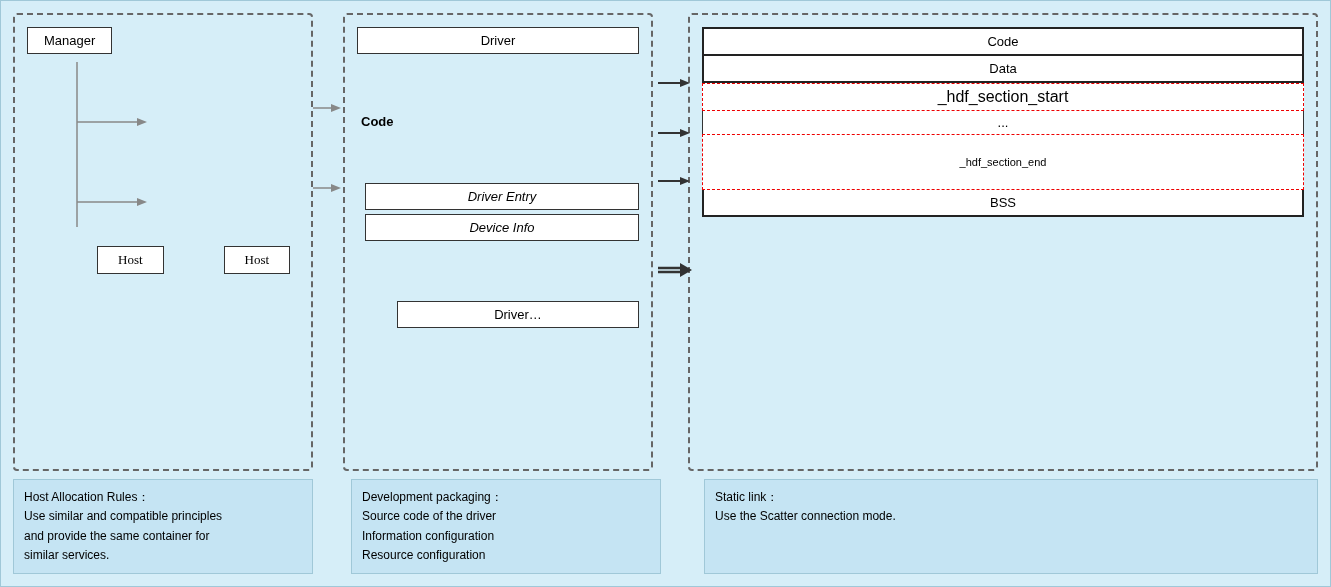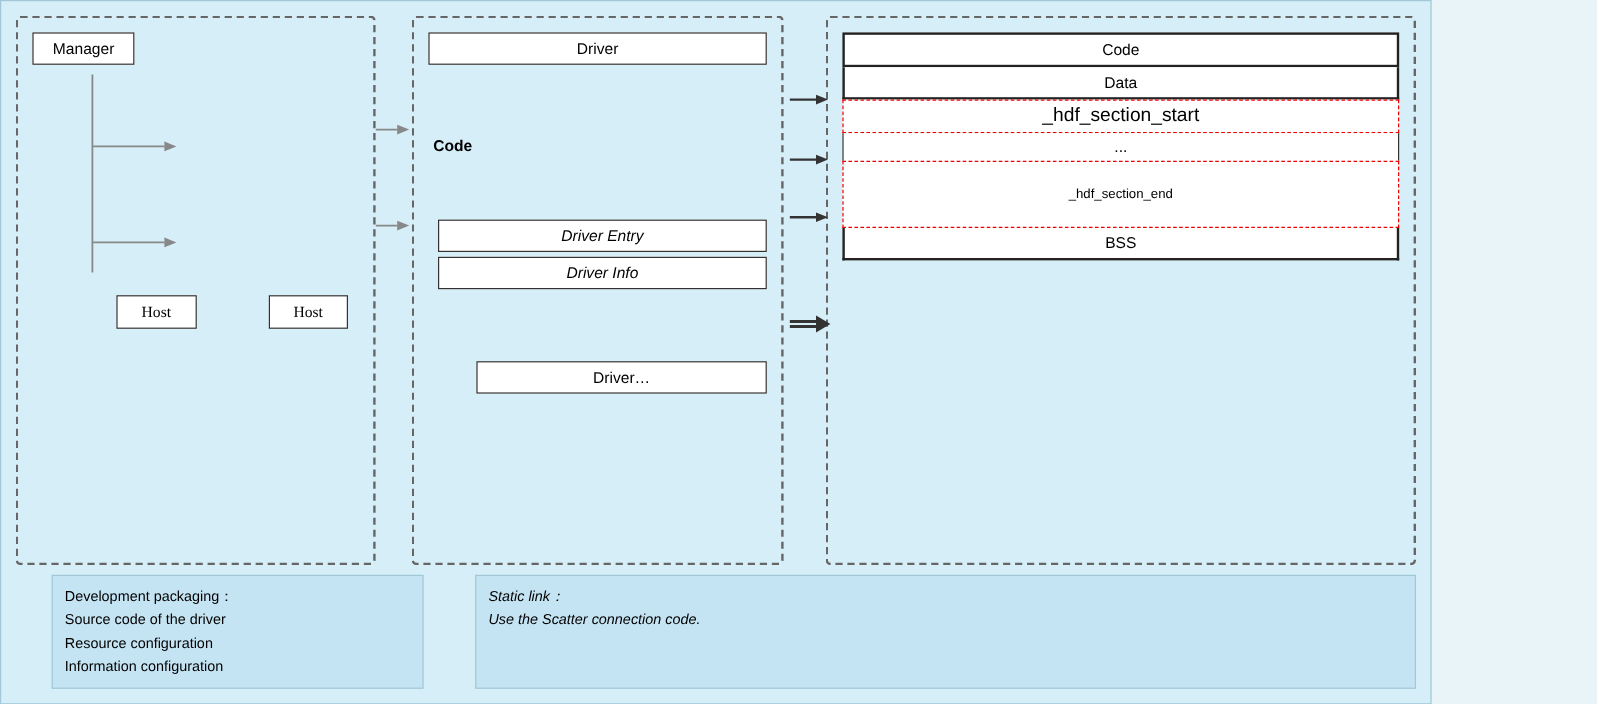--- a/index.html
+++ b/index.html
@@ -6,21 +6,21 @@
     body {
       font-family: Arial, sans-serif;
       font-size: 13px;
       background: #e8f4f8;
       width: 1331px;
       height: 587px;
       overflow: hidden;
     }
 
     .outer-container {
-      width: 1193px;
+      width: 1331px;
       height: 587px;
       background: #d6eef8;
       border: 1px solid #a0c8d8;
       display: flex;
       flex-direction: column;
       padding: 12px;
     }
 
     
     .section {
@@ -212,21 +212,21 @@
 
       <line x1="0" y1="175" x2="18" y2="175" stroke="#888" stroke-width="1.5"></line>
       <polygon points="18,171 28,175 18,179" fill="#888"></polygon>
     </svg>
 
     <div class="section section-middle" style="margin-left: 30px; gap: 48px;">
       <div class="driver-label">Driver</div>
       <div class="code-label">Code</div>
       <div class="code-inner-boxes">
         <div class="box-full">Driver Entry</div>
-        <div class="box-full">Driver Info</div>
+        <div class="box-full">Device Info</div>
       </div>
       <div class="driver-dots">Driver…</div>
     </div>
 
     <svg style="position:absolute;left:645px;top:0;width:35px;height:330px;pointer-events:none;z-index:10;">
 
       <line x1="0" y1="70" x2="22" y2="70" stroke="#333" stroke-width="2"></line>
       <polygon points="22,66 32,70 22,74" fill="#333"></polygon>
 
       <line x1="0" y1="120" x2="22" y2="120" stroke="#333" stroke-width="2"></line>
@@ -250,24 +250,30 @@
           <div class="hdf-end-box" style="border: 1px dashed #e00; border-top: 1px dashed #e00;">_hdf_section_end</div>
           <div class="right-box" style="border: 2px solid #222; border-top: none;">BSS</div>
 
         </div>
       </div>
     </div>
 
   </div>
 
   <div class="bottom-info-area">
+    <div class="info-box info-box-left">
+      <div class="info-title">Host Allocation Rules：</div>
+      <div>Use similar and compatible principles</div>
+      <div>and provide the same container for</div>
+      <div>similar services.</div>
+    </div>
     <div class="info-box info-box-middle" style="margin-left:30px;">
       <div class="info-title">Development packaging：</div>
       <div>Source code of the driver</div>
+      <div>Information configuration</div>
       <div>Resource configuration</div>
-      <div>Information configuration</div>
-    </div>
-    <div class="info-box info-box-right" style="margin-left:35px;font-style:italic;">
+    </div>
+    <div class="info-box info-box-right" style="margin-left:35px;">
       <div class="info-title">Static link：</div>
-      <div>Use the Scatter connection code.</div>
+      <div>Use the Scatter connection mode.</div>
     </div>
   </div>
 </div>
 
 </body></html>

